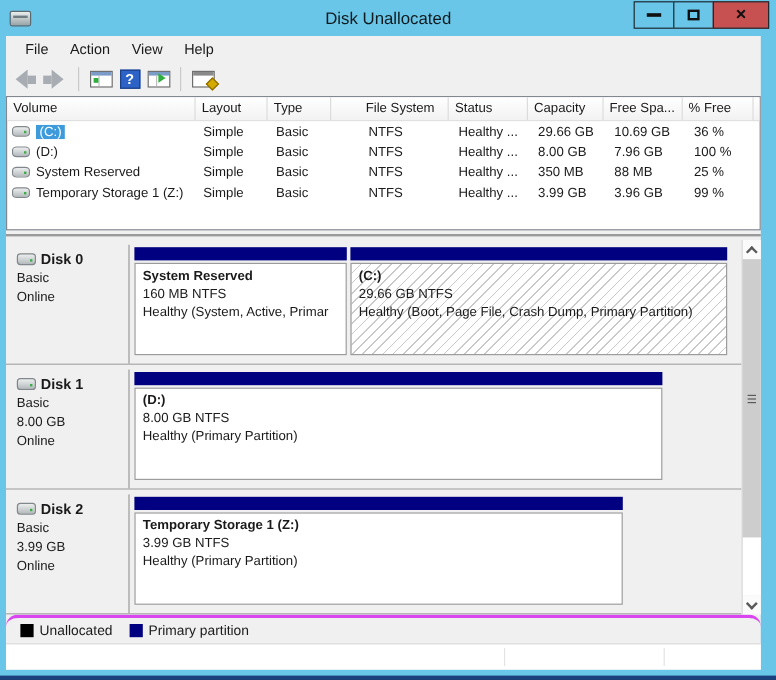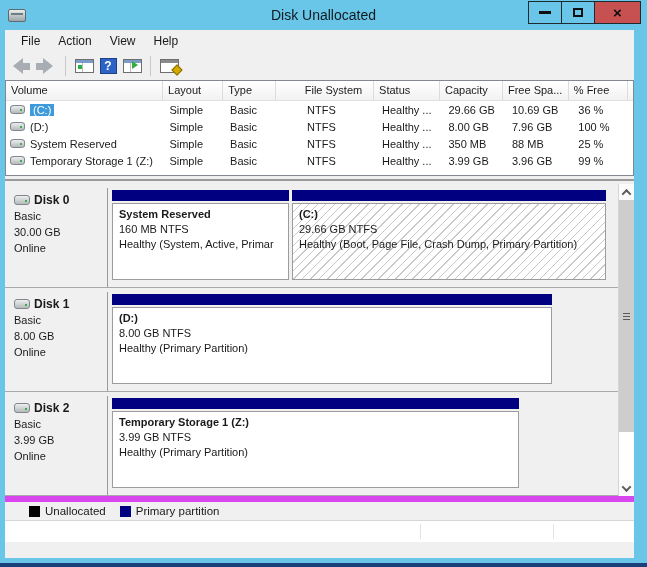--- a/index.html
+++ b/index.html
@@ -42,21 +42,21 @@
   .win-ico .pane-line { position:absolute; top:3px; bottom:0; left:6px; width:1px; background:#bdbdbd; }
   .win-ico .green-sq { position:absolute; bottom:3px; left:2px; width:4px; height:4px; background:#2fae3e; }
   .win-ico .green-tri { position:absolute; bottom:3px; left:8px; width:0; height:0;
                         border:4px solid transparent; border-right:none; border-left:6px solid #2fae3e; }
   .help-ico { width:17px; height:16px; background:#2d62c6; color:#fff; font-weight:bold; font-size:12px;
               display:flex; align-items:center; justify-content:center; border:1px solid #1c3f85; }
   .gear { position:absolute; right:-3px; bottom:-2px; width:8px; height:8px; background:#d4a900;
           transform:rotate(45deg); border:1px solid #8a6d00; }
 
   
-  .list-pane { height:96px; background:#fff; border:1px solid #828790; overflow:hidden; }
+  .list-pane { height:112px; background:#fff; border:1px solid #828790; overflow:hidden; }
   .lv-header { height:20px; display:flex; background:linear-gradient(#ffffff,#f2f2f2); border-bottom:1px solid #e0e0e0; }
   .lv-header .col { border-right:1px solid #dcdcdc; padding:3px 0 0 5px; font-size:11px; }
   .lv-header .filler { flex:1; border-right:none; }
   .lv-row { height:17px; display:flex; align-items:center; }
   .lv-row .col { padding-left:5px; white-space:nowrap; overflow:hidden; }
   .c-vol { width:165px; } .c-layout { width:63px; } .c-type { width:55px; } .c-fs { width:78px;margin-left:24px; }
   .c-status { width:69px; } .c-cap { width:66px; } .c-free { width:69px; } .c-pct { width:62px; }
   .vol-cell { display:flex; align-items:center; gap:5px; padding-left:4px !important; }
   .drive-ico { width:15px; height:9px; flex:0 0 auto; border:1px solid #81878b; border-radius:4px/3px;
                background:linear-gradient(#eceeee,#b4babd); position:relative; }
@@ -90,21 +90,21 @@
   .sb-btn { height:16px; background:#fbfbfb; display:flex; align-items:center; justify-content:center; }
   .chev { width:7px; height:7px; border-left:2px solid #5a5a5a; border-top:2px solid #5a5a5a; }
   .chev-up { transform:rotate(45deg) translate(1px,1px); }
   .chev-down { transform:rotate(225deg) translate(1px,1px); }
   .sb-thumb { height:232px; background:#cdcdcd; display:flex; flex-direction:column;
               align-items:center; justify-content:center; gap:2px; }
   .sb-thumb i { display:block; width:7px; height:1px; background:#5a5a5a; }
   .sb-track { flex:1; background:#ffffff; }
 
   
-  .legend-bar { height:24px; display:flex; align-items:center; padding-left:24px; border-top:6px solid #d946ef; }
+  .legend-bar { height:24px; display:flex; align-items:center; padding-left:12px; border-top:3px solid #d946ef;border-radius:10px; }
   .swatch { width:11px; height:11px; margin-right:5px; }
   .sw-black { background:#000000; }
   .sw-navy { background:#000080; margin-left:14px; }
   .legend-label { font-size:11.5px; }
   .status-bar { height:22px; background:#ffffff; border-top:1px solid #d7d7d7; position:relative; }
   .status-sep { position:absolute; top:3px; bottom:3px; width:1px; background:#e3e3e3; }
   .ssep1 { left:415px; } .ssep2 { left:548px; }
 </style>
 </head>
 <body>
@@ -247,21 +247,20 @@
     <div class="graphic-pane">
       <div class="disk-rows">
 
         <div class="disk-row">
           <div class="disk-label">
             <div class="disk-name-row">
                 <span class="disk-ico"></span>
                 <span>Disk 0</span>
               </div>
             <div>Basic</div>
-            <div>30.00 GB</div>
             <div>Online</div>
           </div>
           <div class="disk-graphic">
             <div class="partition p-sr">
               <div class="p-strip"></div>
               <div class="p-body">
                 <div class="p-title">System Reserved</div>
                 <div>160 MB NTFS</div>
                 <div>Healthy (System, Active, Primar</div>
               </div>

